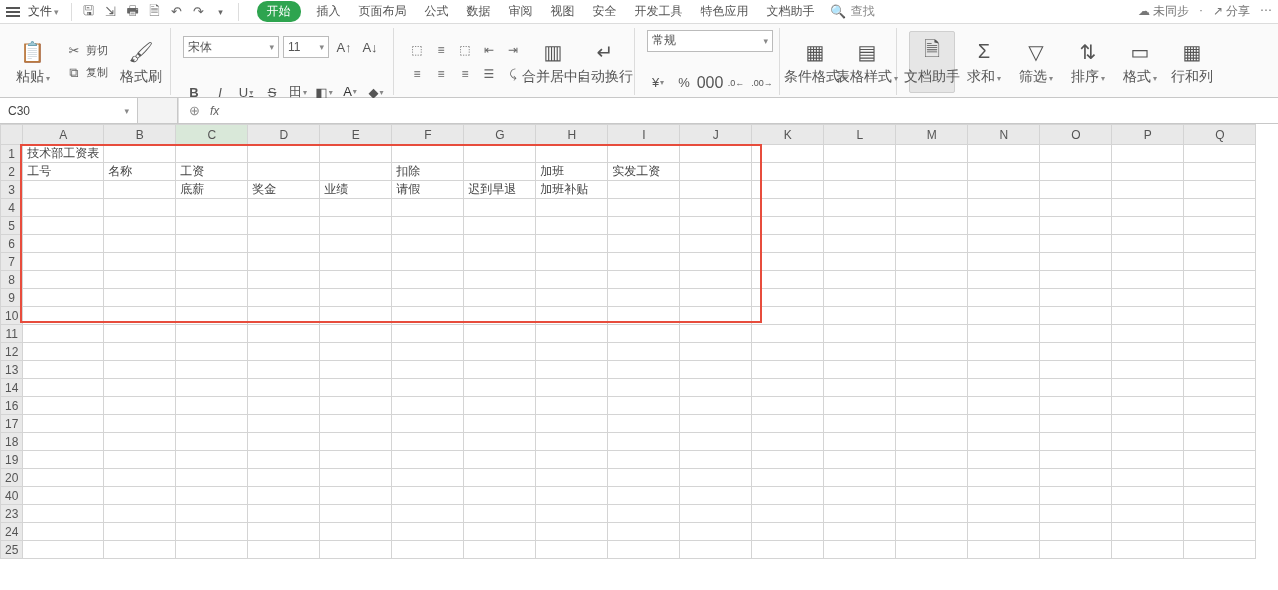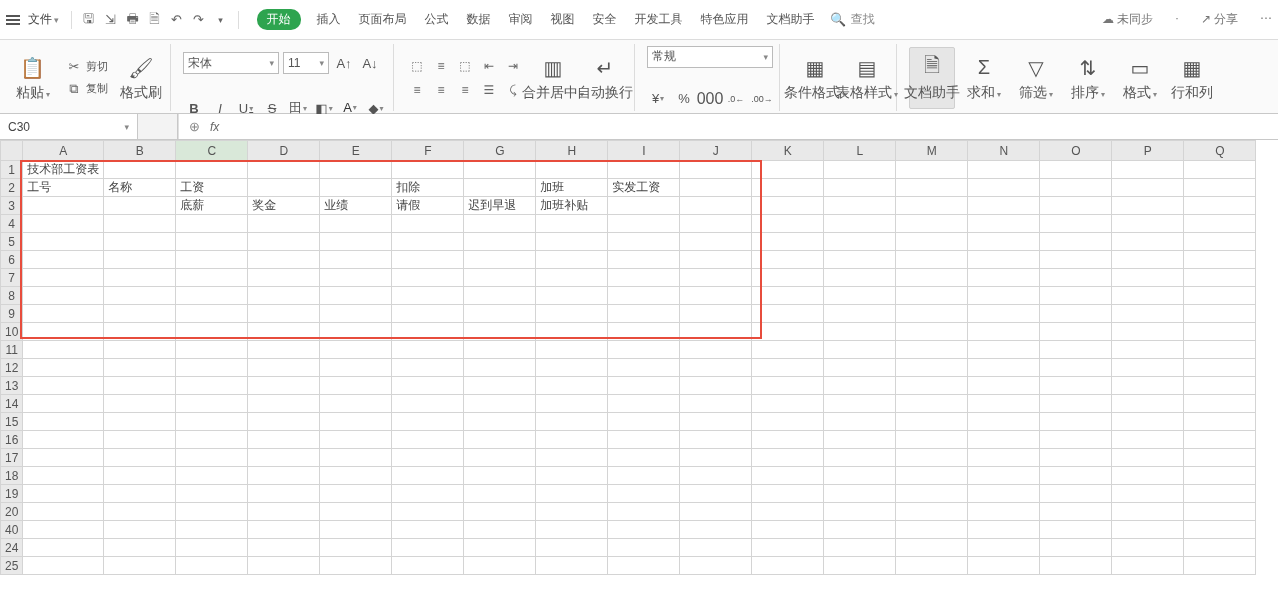--- a/index.html
+++ b/index.html
@@ -10,40 +10,40 @@
     width: 1278px;
     height: 590px;
     overflow: hidden;
     color:#333;
   }
 
   
   .menubar {
     display:flex;
     align-items:center;
-    height:40px;
+    height:24px;
     padding:0 6px;
     background:#fff;
     border-bottom:1px solid #dcdcdc;
     gap:4px;
   }
   .menubar .hamburger { width:14px; display:flex; flex-direction:column; gap:2px;}
   .menubar .hamburger span{height:2px;background:#555;}
   .menubar .menu-label{padding:0 4px;color:#444;}
   .menubar .drop::after{content:"▾";font-size:9px;color:#888;margin-left:2px;}
   .menubar .vsep{width:1px;height:18px;background:#ddd;margin:0 4px;}
   .menubar .qa-icon{width:18px;height:18px;display:flex;align-items:center;justify-content:center;color:#666;font-size:13px;}
   .tabs { display:flex; gap:14px; margin-left:10px; align-items:center;}
   .tab { color:#555; padding:2px 2px;}
   .tab.active{
     background:#2ea44f;color:#fff;border-radius:10px;padding:2px 10px;font-size:12px;
   }
   .menubar .search{display:flex;align-items:center;color:#888;margin-left:10px;gap:4px;}
   .menubar .search .mag{font-size:13px;}
-  .menubar .right-group{margin-left:auto;display:flex;align-items:flex-start;gap:22px;color:#777;}
+  .menubar .right-group{margin-left:auto;display:flex;align-items:flex-start;gap:10px;color:#777;}
   .menubar .right-group .cloud::before{content:"☁";margin-right:3px;}
   .menubar .right-group .share::before{content:"↗";margin-right:3px;}
 
   
   .ribbon{
     display:flex;
     align-items:stretch;
     background:#fafafa;
     border-bottom:1px solid #c8c8c8;
     height:74px;
@@ -595,40 +595,20 @@
           <td></td>
           <td></td>
           <td></td>
           <td></td>
           <td></td>
           <td></td>
           <td></td>
           <td></td>
         </tr>
         <tr>
-          <th>15</th>
-          <td></td>
-          <td></td>
-          <td></td>
-          <td></td>
-          <td></td>
-          <td></td>
-          <td></td>
-          <td></td>
-          <td></td>
-          <td></td>
-          <td></td>
-          <td></td>
-          <td></td>
-          <td></td>
-          <td></td>
-          <td></td>
-          <td></td>
-        </tr>
-        <tr>
           <th>16</th>
           <td></td>
           <td></td>
           <td></td>
           <td></td>
           <td></td>
           <td></td>
           <td></td>
           <td></td>
           <td></td>
@@ -716,20 +696,40 @@
           <td></td>
           <td></td>
           <td></td>
           <td></td>
           <td></td>
           <td></td>
           <td></td>
         </tr>
         <tr>
           <th>40</th>
+          <td></td>
+          <td></td>
+          <td></td>
+          <td></td>
+          <td></td>
+          <td></td>
+          <td></td>
+          <td></td>
+          <td></td>
+          <td></td>
+          <td></td>
+          <td></td>
+          <td></td>
+          <td></td>
+          <td></td>
+          <td></td>
+          <td></td>
+        </tr>
+        <tr>
+          <th>23</th>
           <td></td>
           <td></td>
           <td></td>
           <td></td>
           <td></td>
           <td></td>
           <td></td>
           <td></td>
           <td></td>
           <td></td>

